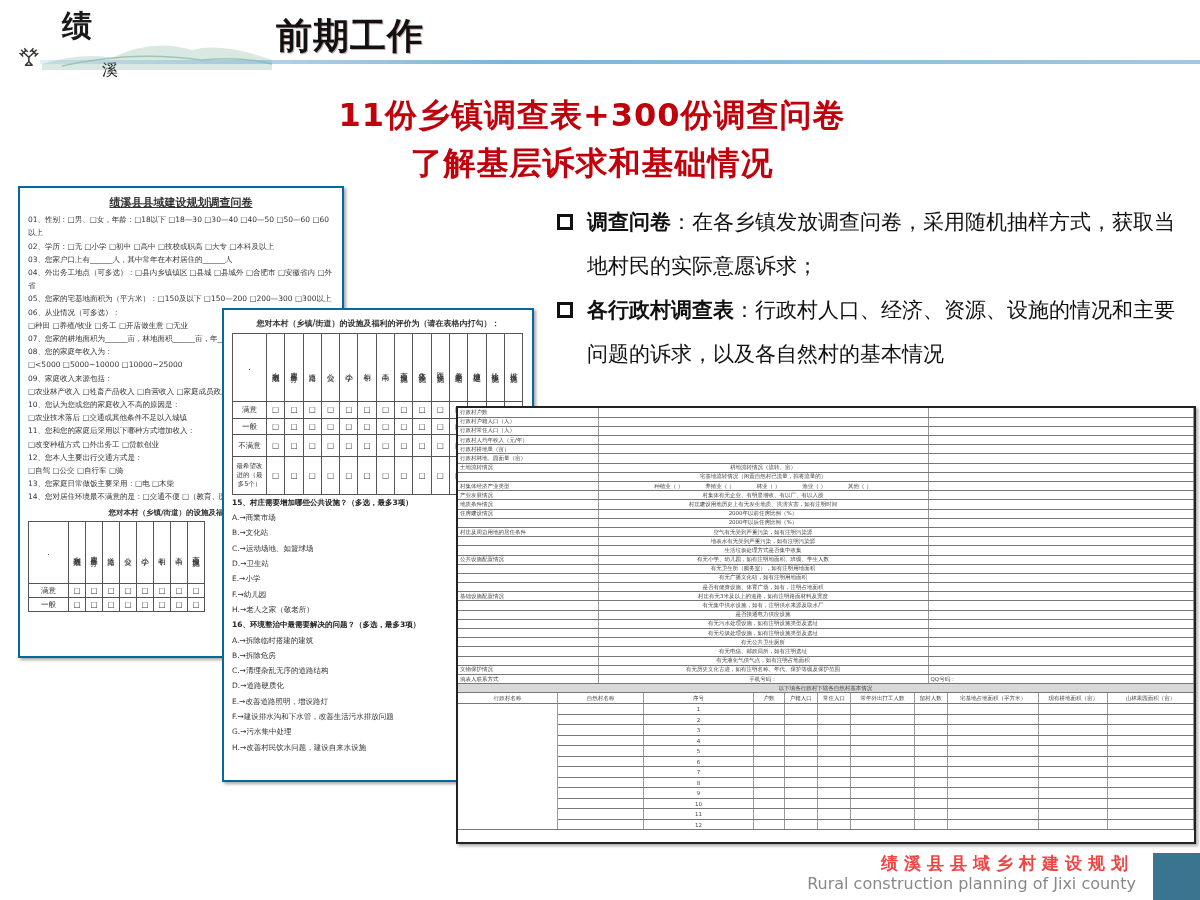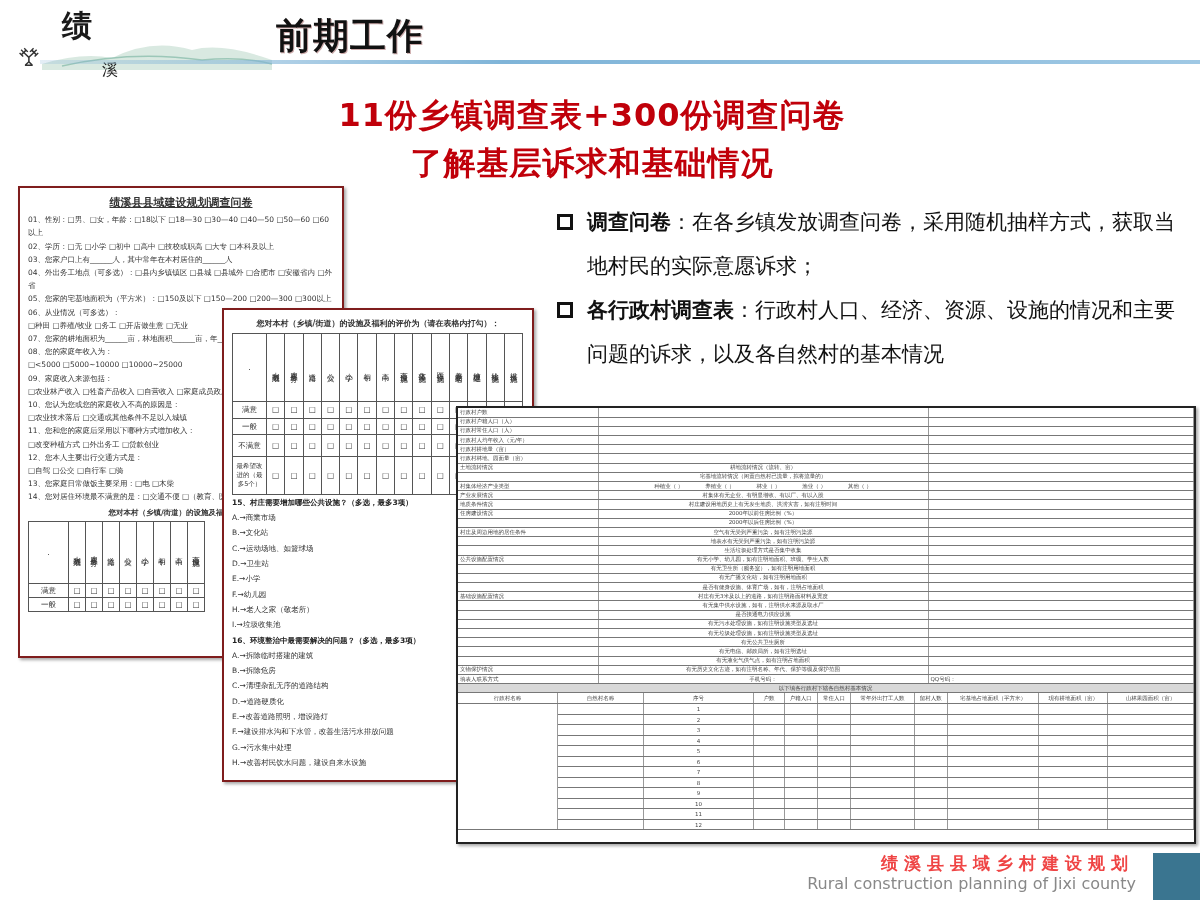--- a/index.html
+++ b/index.html
@@ -22,21 +22,21 @@
   .headline.l1 { top: 94px; }
   .headline.l2 { top: 142px; }
 
   
   .bullets { position: absolute; left: 555px; top: 200px; width: 640px; font-size: 21px; line-height: 44px; color: #111; }
   .bullet { position: relative; padding-left: 32px; }
   .bullet .box { position: absolute; left: 2px; top: 14px; width: 16px; height: 16px; border: 3px solid #111; }
   .bullet b { font-weight: bold; }
 
   
-  .doc { position: absolute; background: #fff; border: 2px solid #7f1d1d; box-shadow: 2px 2px 3px rgba(0,0,0,0.35); overflow: hidden; }
+  .doc { position: absolute; background: #fff; border: 2px solid #0369a1; box-shadow: 2px 2px 3px rgba(0,0,0,0.35); overflow: hidden; }
   .doc1 { left: 18px; top: 186px; width: 326px; height: 472px; padding: 8px 8px; font-size: 7.5px; line-height: 13.2px; color: #333; }
   .doc1 .t { text-align: center; font-weight: bold; font-size: 11px; text-decoration: underline; margin-bottom: 4px; }
   .doc1 p b, .doc2 p b { font-weight: bold; color: #222; }
   .mini-table { border-collapse: collapse; font-size: 7.5px; margin-top: 2px; }
   .mini-table td { border: 1px solid #555; text-align: center; padding: 0 1px; }
   .mini-table td.v { writing-mode: vertical-rl; text-orientation: upright; height: 62px; width: 17px; letter-spacing: 1px; }
 
   
   .doc2 { left: 222px; top: 308px; width: 312px; height: 474px; padding: 6px 8px; font-size: 7.5px; line-height: 15.3px; color: #333; }
   .doc2 .t { text-align: center; font-weight: bold; font-size: 8px; margin-bottom: 2px; }
@@ -241,21 +241,20 @@
     </table>
   <p><b>15、村庄需要增加哪些公共设施？（多选，最多3项）</b></p>
   <div id="q15-opts">
       <p>A.→商業市场</p>
       <p>B.→文化站</p>
       <p>C.→运动场地、如篮球场</p>
       <p>D.→卫生站</p>
       <p>E.→小学</p>
       <p>F.→幼儿园</p>
       <p>H.→老人之家（敬老所）</p>
-      <p>I.→垃圾收集池</p>
     </div>
   <p><b>16、环境整治中最需要解决的问题？（多选，最多3项）</b></p>
   <div id="q16-opts">
       <p>A.→拆除临时搭建的建筑</p>
       <p>B.→拆除危房</p>
       <p>C.→清理杂乱无序的道路结构</p>
       <p>D.→道路硬质化</p>
       <p>E.→改善道路照明，增设路灯</p>
       <p>F.→建设排水沟和下水管，改善生活污水排放问题</p>
       <p>G.→污水集中处理</p>

